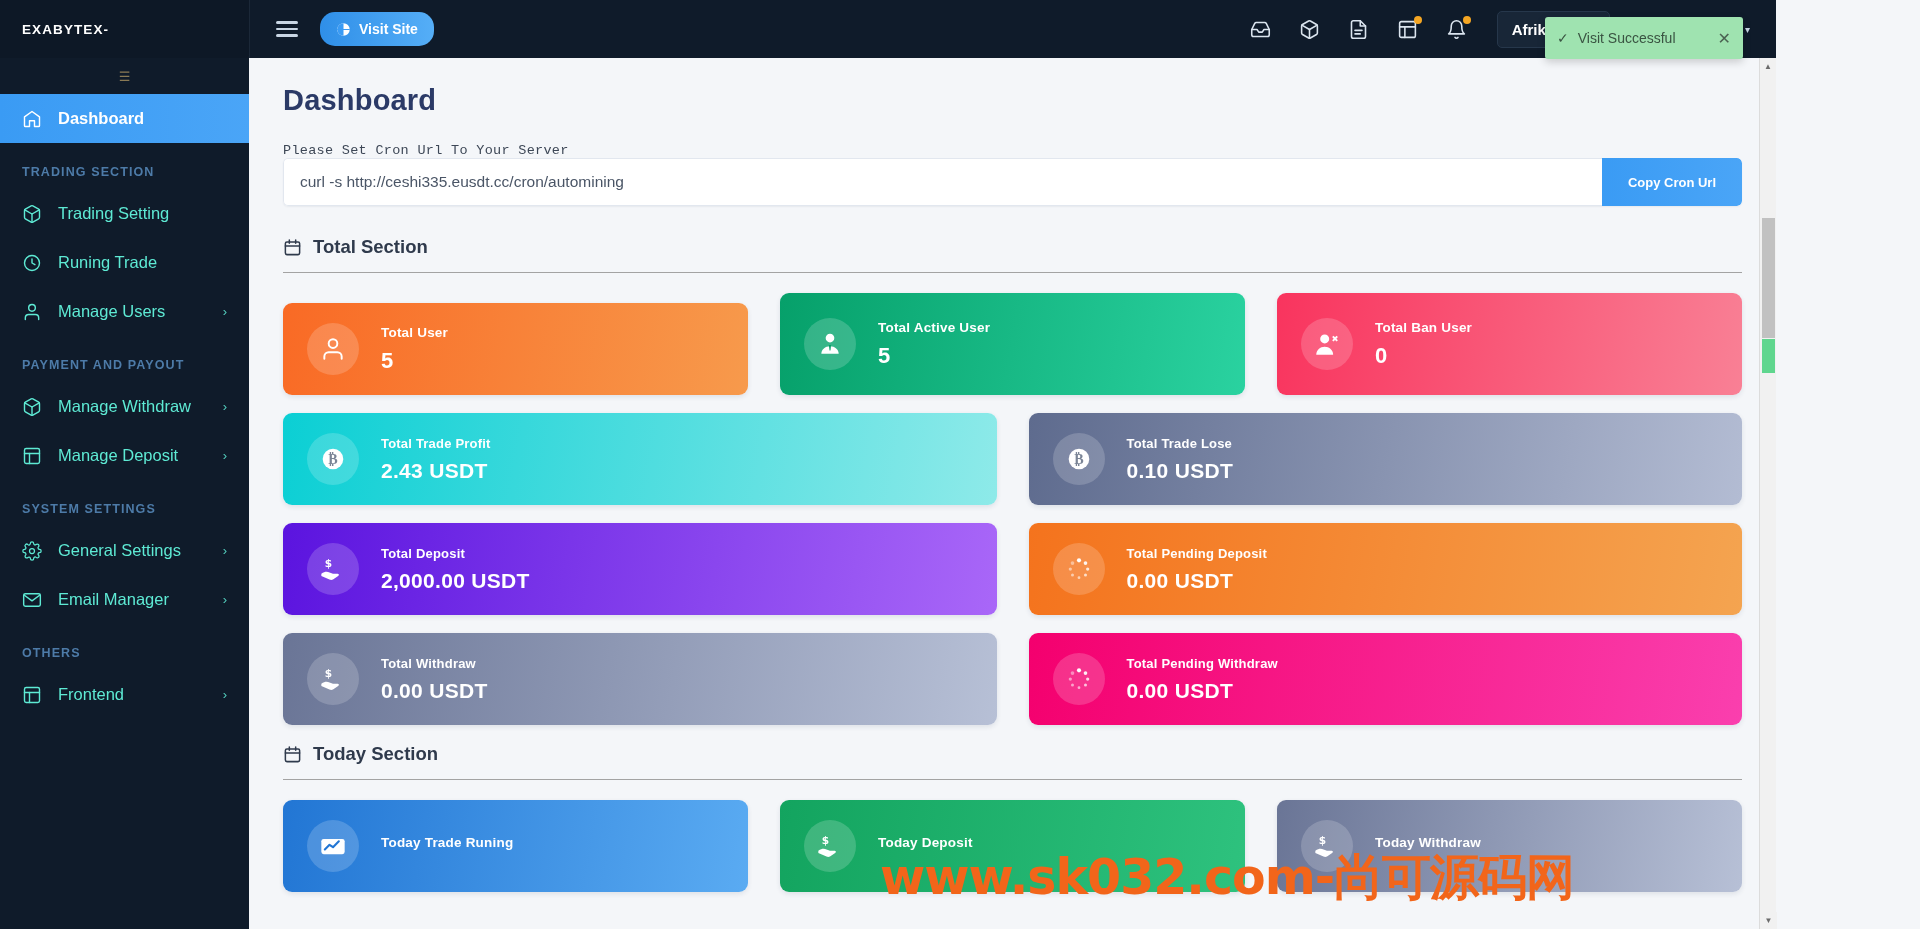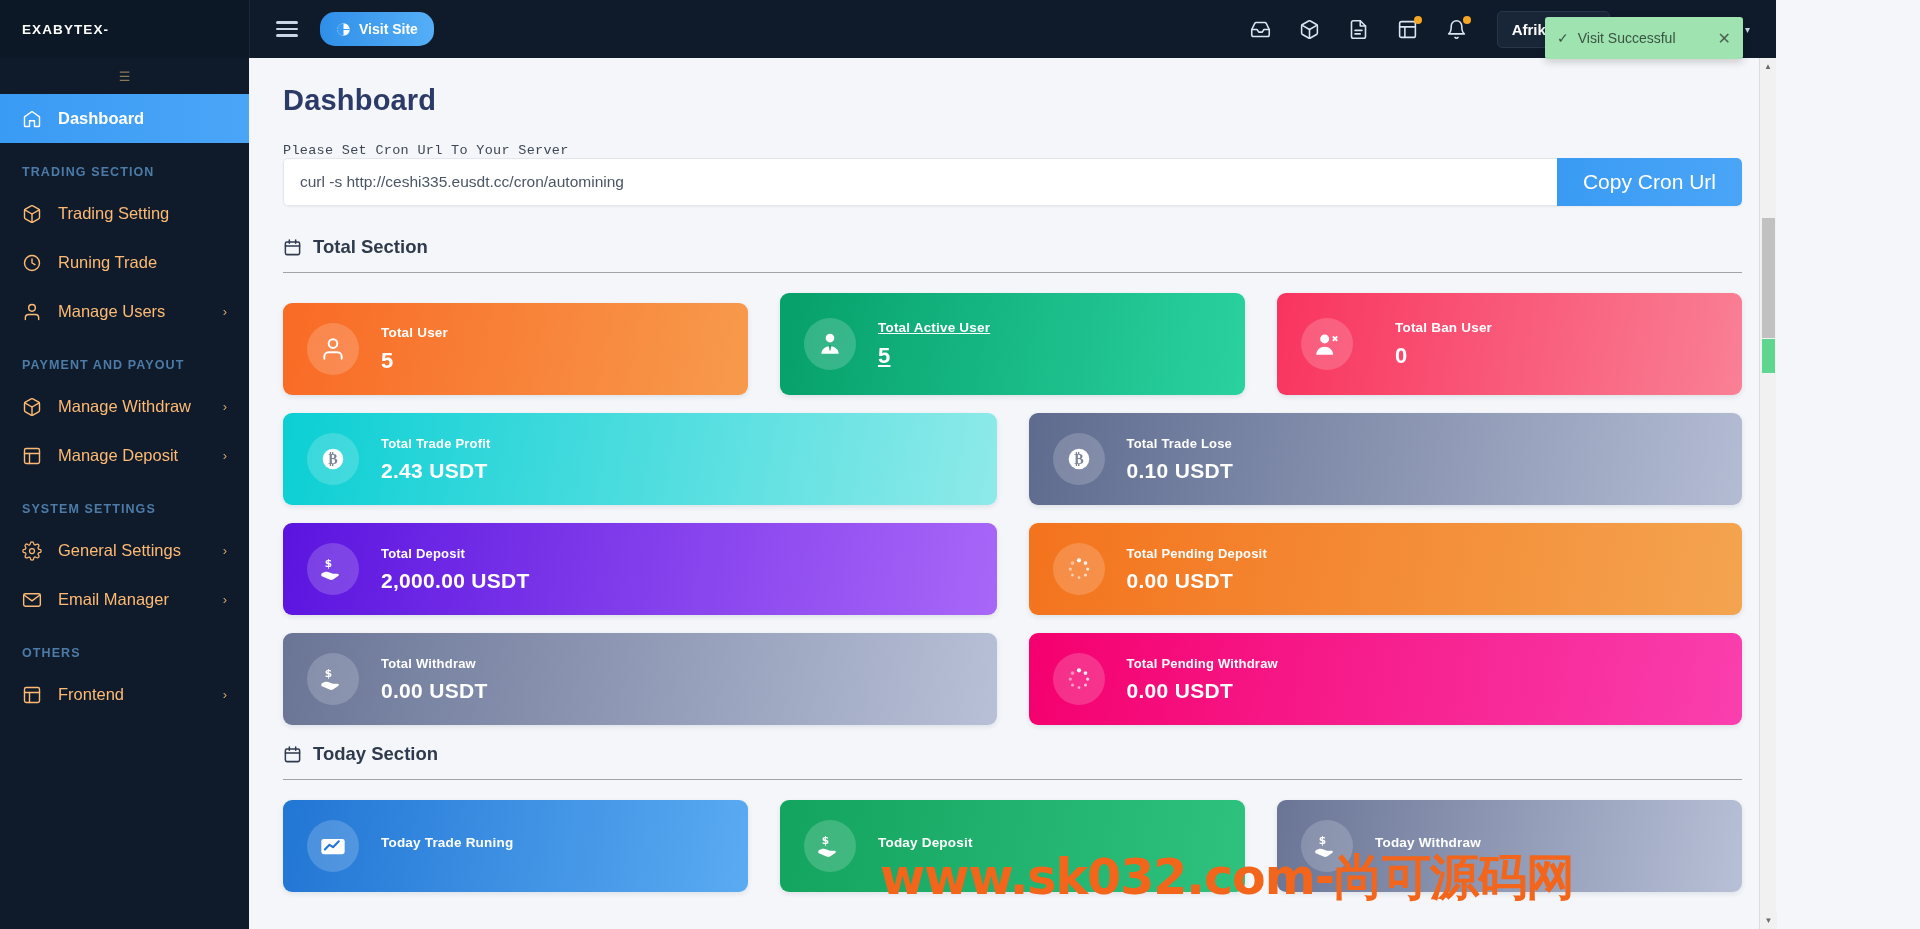--- a/index.html
+++ b/index.html
@@ -29,21 +29,21 @@
   }
   .sb-logo-row {
     height: 36px;
     display: flex; align-items: center; justify-content: center;
     color: #8a7a55; font-size: 13px;
   }
   .sb-item {
     display: flex; align-items: center;
     height: 49px;
     padding: 0 22px;
-    color: #fdba74;
+    color: #5eead4;
     font-size: 16.5px;
     cursor: pointer;
     position: relative;
   }
   .sb-item .ic { width: 30px; display: flex; align-items: center; flex: 0 0 30px; }
   .sb-item .lbl { flex: 1; padding-left: 6px; white-space: nowrap; }
   .sb-item .car { opacity: .85; font-size: 13px; }
   .sb-item.active {
     background: linear-gradient(90deg,#3a9bf4 0%, #4aa5f7 100%);
     color: #fff;
@@ -127,21 +127,21 @@
     padding: 14px 16px;
     font-size: 15.5px; color: #4a5566;
     font-family: "Liberation Sans", sans-serif;
     border-radius: 5px 0 0 5px;
     outline: none;
   }
   .cron-btn {
     background: linear-gradient(90deg,#3a9bf4,#4aa5f7);
     color: #fff; border: none;
     padding: 0 26px;
-    font-size: 21px; font-weight: 400;
+    font-size: 13px; font-weight: 700;
     cursor: pointer;
     border-radius: 0 5px 5px 0;
     white-space: nowrap;
   }
   .sec-head {
     display: flex; align-items: center; gap: 11px;
     font-size: 18.5px; font-weight: 700; color: #2f3a4c;
     padding-bottom: 14px;
     border-bottom: 1px solid #a3a3a3;
     margin-bottom: 20px;
@@ -165,22 +165,22 @@
     flex: 0 0 52px;
     margin-right: 22px;
   }
   .card .txt .t { font-size: 13.5px; font-weight: 700; letter-spacing: .2px; margin-bottom: 8px; }
   .card .txt .v { font-size: 22px; font-weight: 700; letter-spacing: .3px; }
   .card.small .txt .t { font-size: 13px; }
   .card.small .txt .v { font-size: 21px; }
 
   
   .g-orange  { background: linear-gradient(100deg,#f96a25 0%, #f79a4c 100%); margin-top: 10px; }
-  .g-green   { background: linear-gradient(100deg,#06a06a 0%, #2ad2a0 100%); text-decoration: underline; }
-  .g-red     { background: linear-gradient(100deg,#f9345e 0%, #f98095 100%); gap: 20px; }
+  .g-green   { background: linear-gradient(100deg,#06a06a 0%, #2ad2a0 100%); }
+  .g-red     { background: linear-gradient(100deg,#f9345e 0%, #f98095 100%); }
   .g-teal    { background: linear-gradient(100deg,#0bcfd4 0%, #8eeae9 100%); }
   .g-slate   { background: linear-gradient(100deg,#5e6b8e 0%, #b3bcd3 100%); }
   .g-purple  { background: linear-gradient(100deg,#5b14df 0%, #a967f8 100%); }
   .g-orange2 { background: linear-gradient(100deg,#f4731d 0%, #f4a450 100%); }
   .g-slate2  { background: linear-gradient(100deg,#6a7596 0%, #b7c0d6 100%); }
   .g-pink    { background: linear-gradient(100deg,#f4006e 0%, #fa3fae 100%); }
   .g-blue    { background: linear-gradient(100deg,#2276d4 0%, #5aabf2 100%); }
   .g-green2  { background: linear-gradient(100deg,#13a45f 0%, #2ec27e 100%); }
 
   

